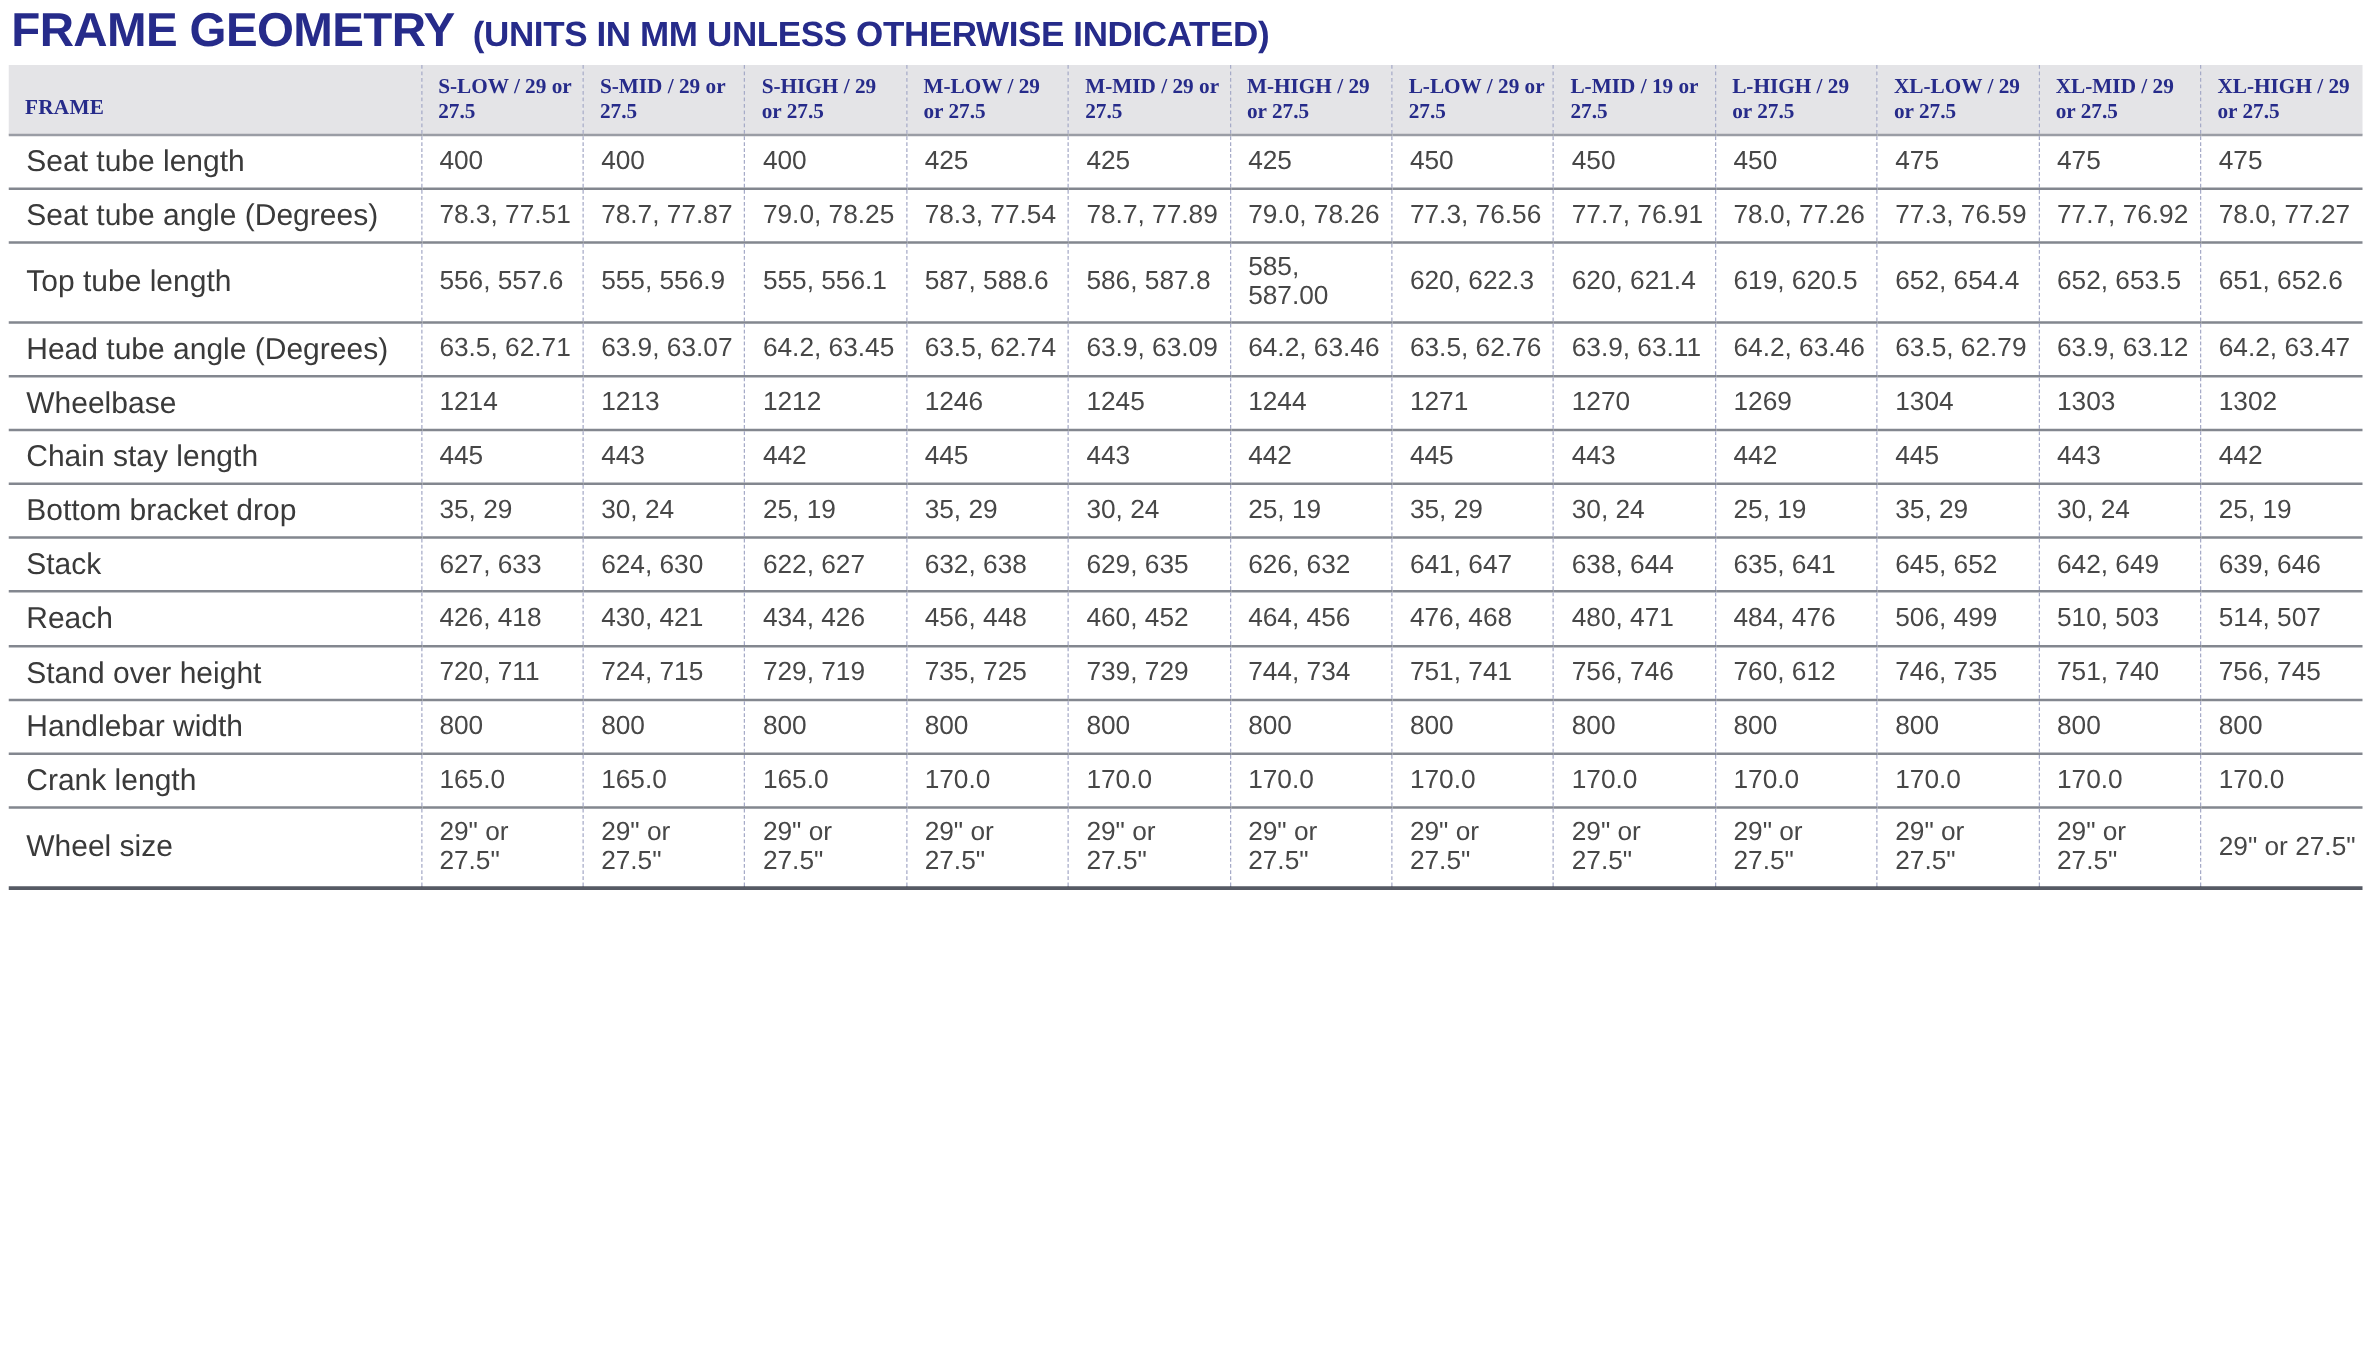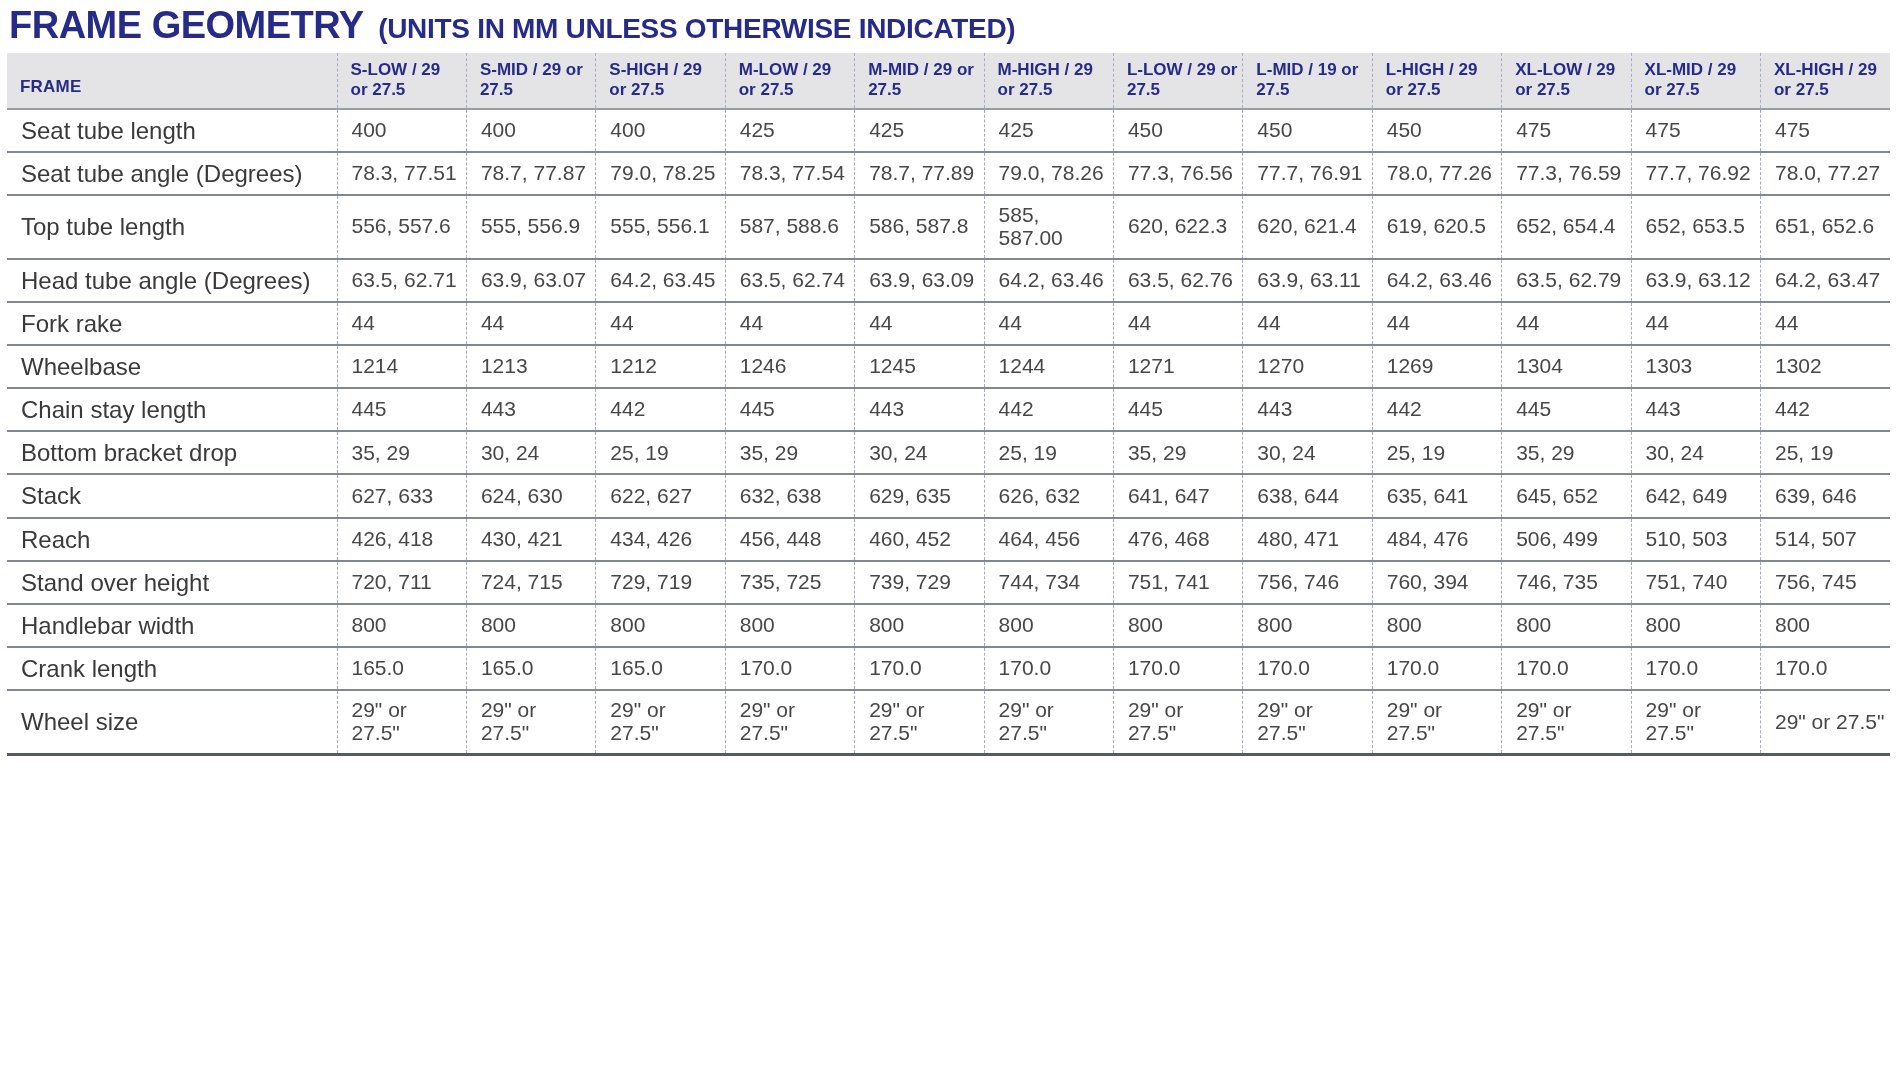--- a/index.html
+++ b/index.html
@@ -46,20 +46,21 @@
 
   thead th {
     background: #e4e4e7;
     color: #262b8a;
     font-size: 17px;
     font-weight: bold;
     text-align: left;
     vertical-align: top;
     padding: 7px 4px 7px 13px;
     line-height: 1.2;
+    font-family: Liberation Serif, serif;
   }
   thead th.corner {
     vertical-align: bottom;
     padding-bottom: 10px;
     font-size: 17px;
     letter-spacing: 0.2px;
   }
 
   tbody tr > * { border-top: 2px solid #83878f; }
   tbody tr:first-child > * { border-top: 2px solid #9a9da5; }
@@ -170,35 +171,20 @@
           <td>63.9, 63.09</td>
           <td>64.2, 63.46</td>
           <td>63.5, 62.76</td>
           <td>63.9, 63.11</td>
           <td>64.2, 63.46</td>
           <td>63.5, 62.79</td>
           <td>63.9, 63.12</td>
           <td>64.2, 63.47</td>
         </tr>
         <tr>
-          <th class="row-label">Fork rake</th>
-          <td>44</td>
-          <td>44</td>
-          <td>44</td>
-          <td>44</td>
-          <td>44</td>
-          <td>44</td>
-          <td>44</td>
-          <td>44</td>
-          <td>44</td>
-          <td>44</td>
-          <td>44</td>
-          <td>44</td>
-        </tr>
-        <tr>
           <th class="row-label">Wheelbase</th>
           <td>1214</td>
           <td>1213</td>
           <td>1212</td>
           <td>1246</td>
           <td>1245</td>
           <td>1244</td>
           <td>1271</td>
           <td>1270</td>
           <td>1269</td>
@@ -269,21 +255,21 @@
         <tr>
           <th class="row-label">Stand over height</th>
           <td>720, 711</td>
           <td>724, 715</td>
           <td>729, 719</td>
           <td>735, 725</td>
           <td>739, 729</td>
           <td>744, 734</td>
           <td>751, 741</td>
           <td>756, 746</td>
-          <td>760, 394</td>
+          <td>760, 612</td>
           <td>746, 735</td>
           <td>751, 740</td>
           <td>756, 745</td>
         </tr>
         <tr>
           <th class="row-label">Handlebar width</th>
           <td>800</td>
           <td>800</td>
           <td>800</td>
           <td>800</td>

